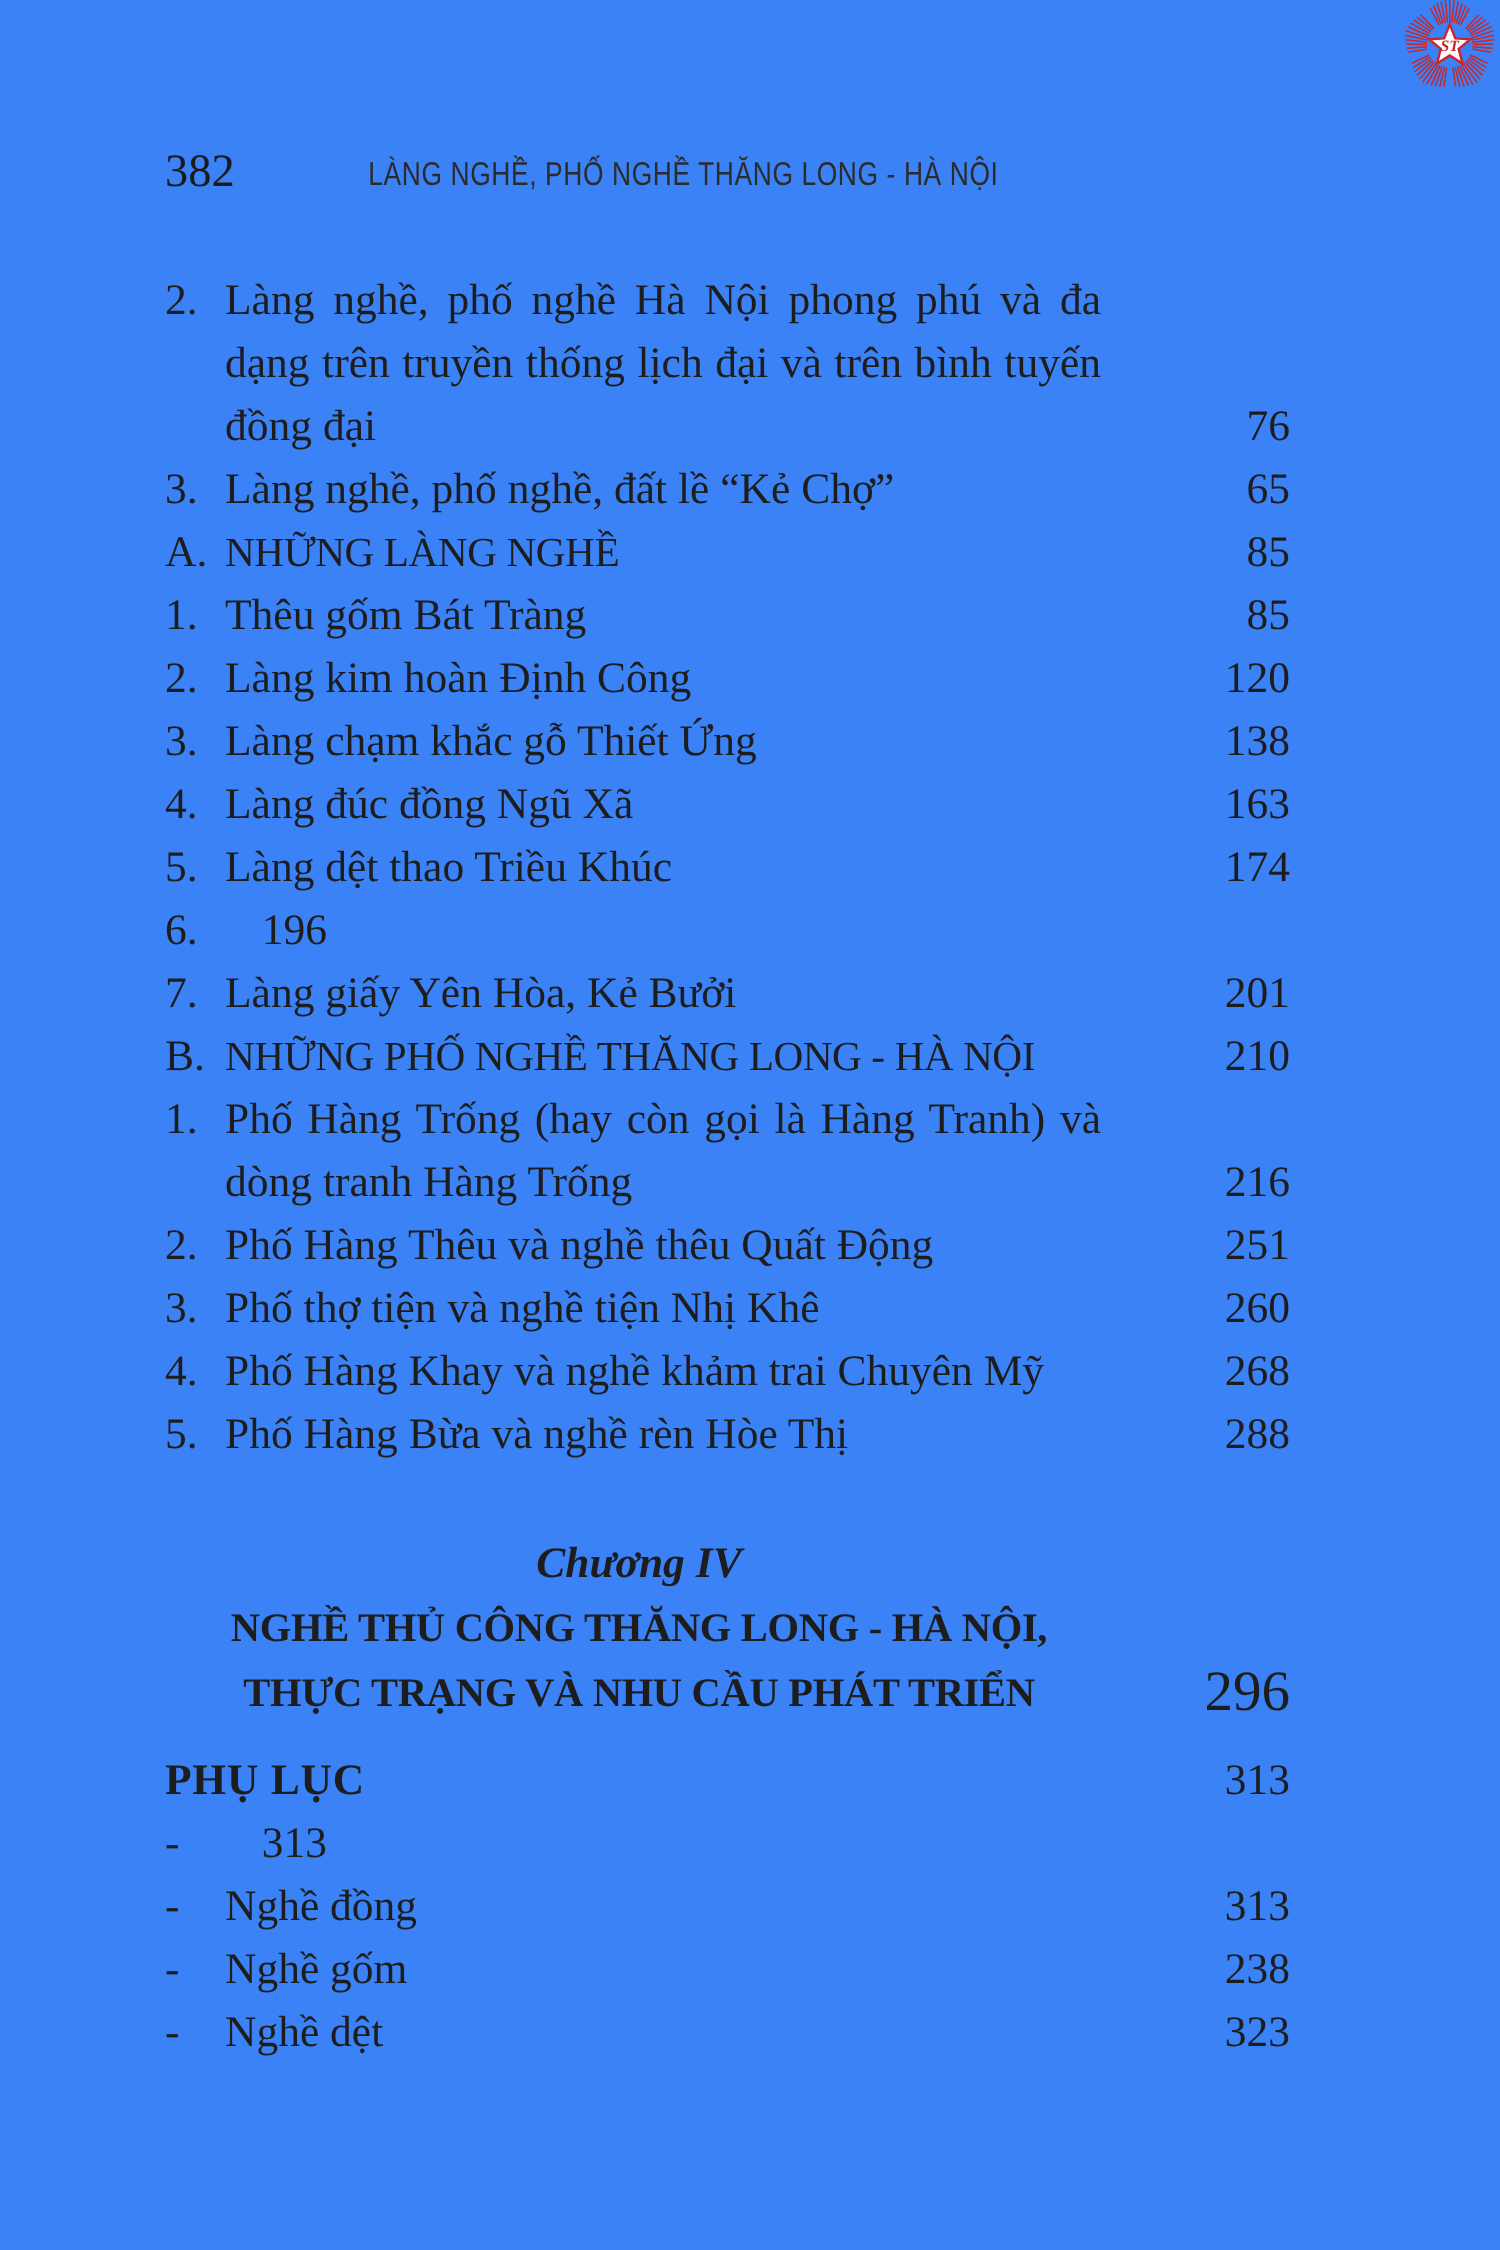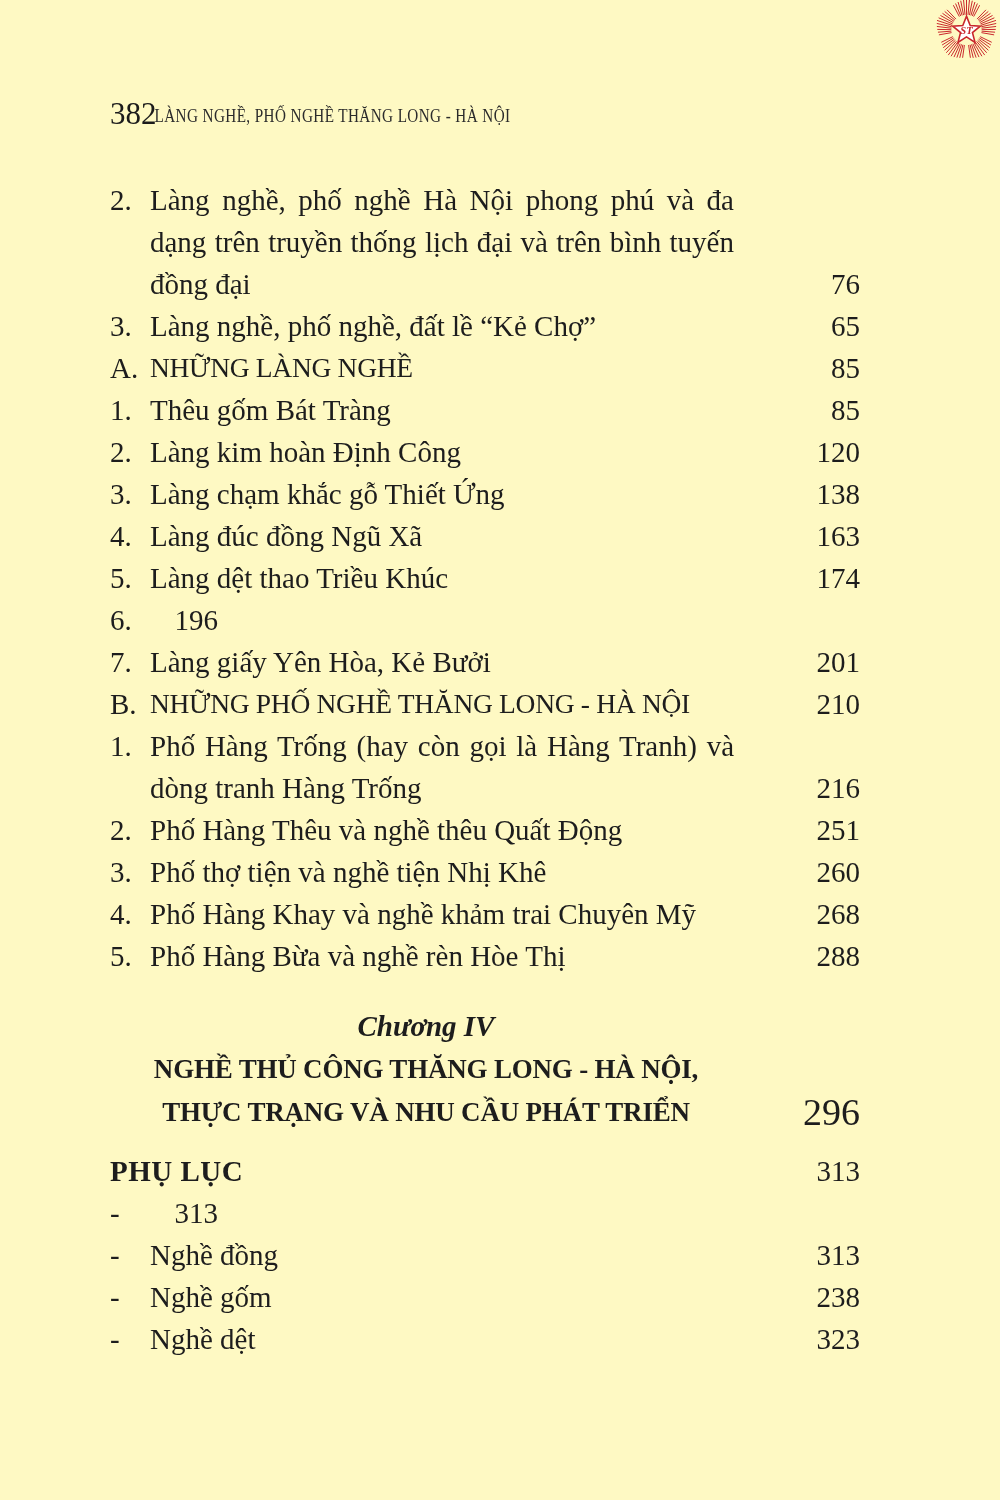--- a/index.html
+++ b/index.html
@@ -1,43 +1,43 @@
 <!DOCTYPE html>
 <html><head>
 <meta charset="utf-8">
 <style>
   html,body { margin:0; padding:0; background:#ffffff; }
   .sheet {
     position:relative; width:1000px; height:1500px;
-    background:#fef9c3; overflow:hidden;
+    background:#3b82f6; overflow:hidden;
     font-family:"Liberation Serif","DejaVu Serif",serif;
     color:#1d1d1d;
   }
 
   
   .header { position:absolute; left:110px; top:96px; width:750px; height:42px; }
   .pageno { position:absolute; left:0; top:0; font-size:31px; line-height:36px; color:#1b1b1b; }
-  .running { position:absolute; left:0; right:58px; top:5px; white-space:nowrap;
-    font-family:Liberation Serif, serif; font-size:19px; line-height:30px; color:#2b2b2b; }
+  .running { position:absolute; left:0; right:58px; top:5px; text-align:center; white-space:nowrap;
+    font-family:Liberation Sans, sans-serif; font-size:22px; line-height:30px; color:#2b2b2b; }
   .running .inner { display:inline-block; transform:scaleX(0.80); letter-spacing:0.5px; }
 
   
   .logo { position:absolute; top:-3px; right:0; width:67px; height:66px; }
 
   
   .toc { position:absolute; left:110px; top:179px; width:750px; font-size:29px; line-height:42px; }
   .row { display:flex; align-items:flex-end; }
   .row .num { flex:none; width:40px; align-self:flex-start; }
   .row .t { flex:1 1 auto; padding-right:58px; min-width:0; }
   .row.ml .t { text-align:justify; text-justify:inter-word; }
   .row .page { flex:none; width:68px; text-align:right; }
   .row.section .t { font-size:27.5px; letter-spacing:-0.3px; white-space:nowrap; }
 
   
-  .chapter { display:flex; align-items:flex-end; margin-top:28px; line-height:43px; }
+  .chapter { display:flex; align-items:flex-end; margin-top:44px; line-height:43px; }
   .chapter-main { flex:1 1 auto; text-align:center; padding-right:50px; font-weight:bold; font-size:27px; letter-spacing:-0.2px; }
   .chapter-main .kicker { font-size:29px; font-style:italic; letter-spacing:0; }
   .chapter .page { flex:none; width:68px; text-align:right; font-weight:normal; font-size:38px; }
 
   
   .apx-head { display:flex; align-items:flex-end; margin-top:16px; }
   .apx-head .t { flex:1 1 auto; font-weight:bold; letter-spacing:0.5px; }
   .apx-head .page { flex:none; width:68px; text-align:right; }
 </style>
 </head>

